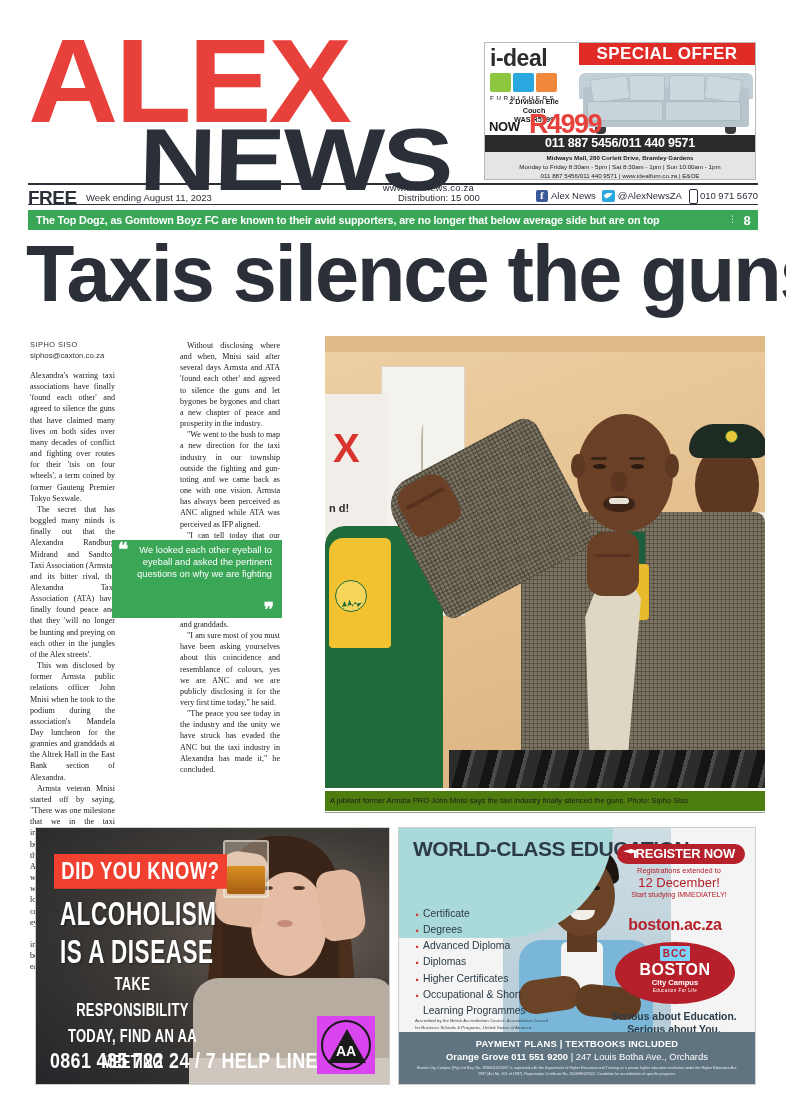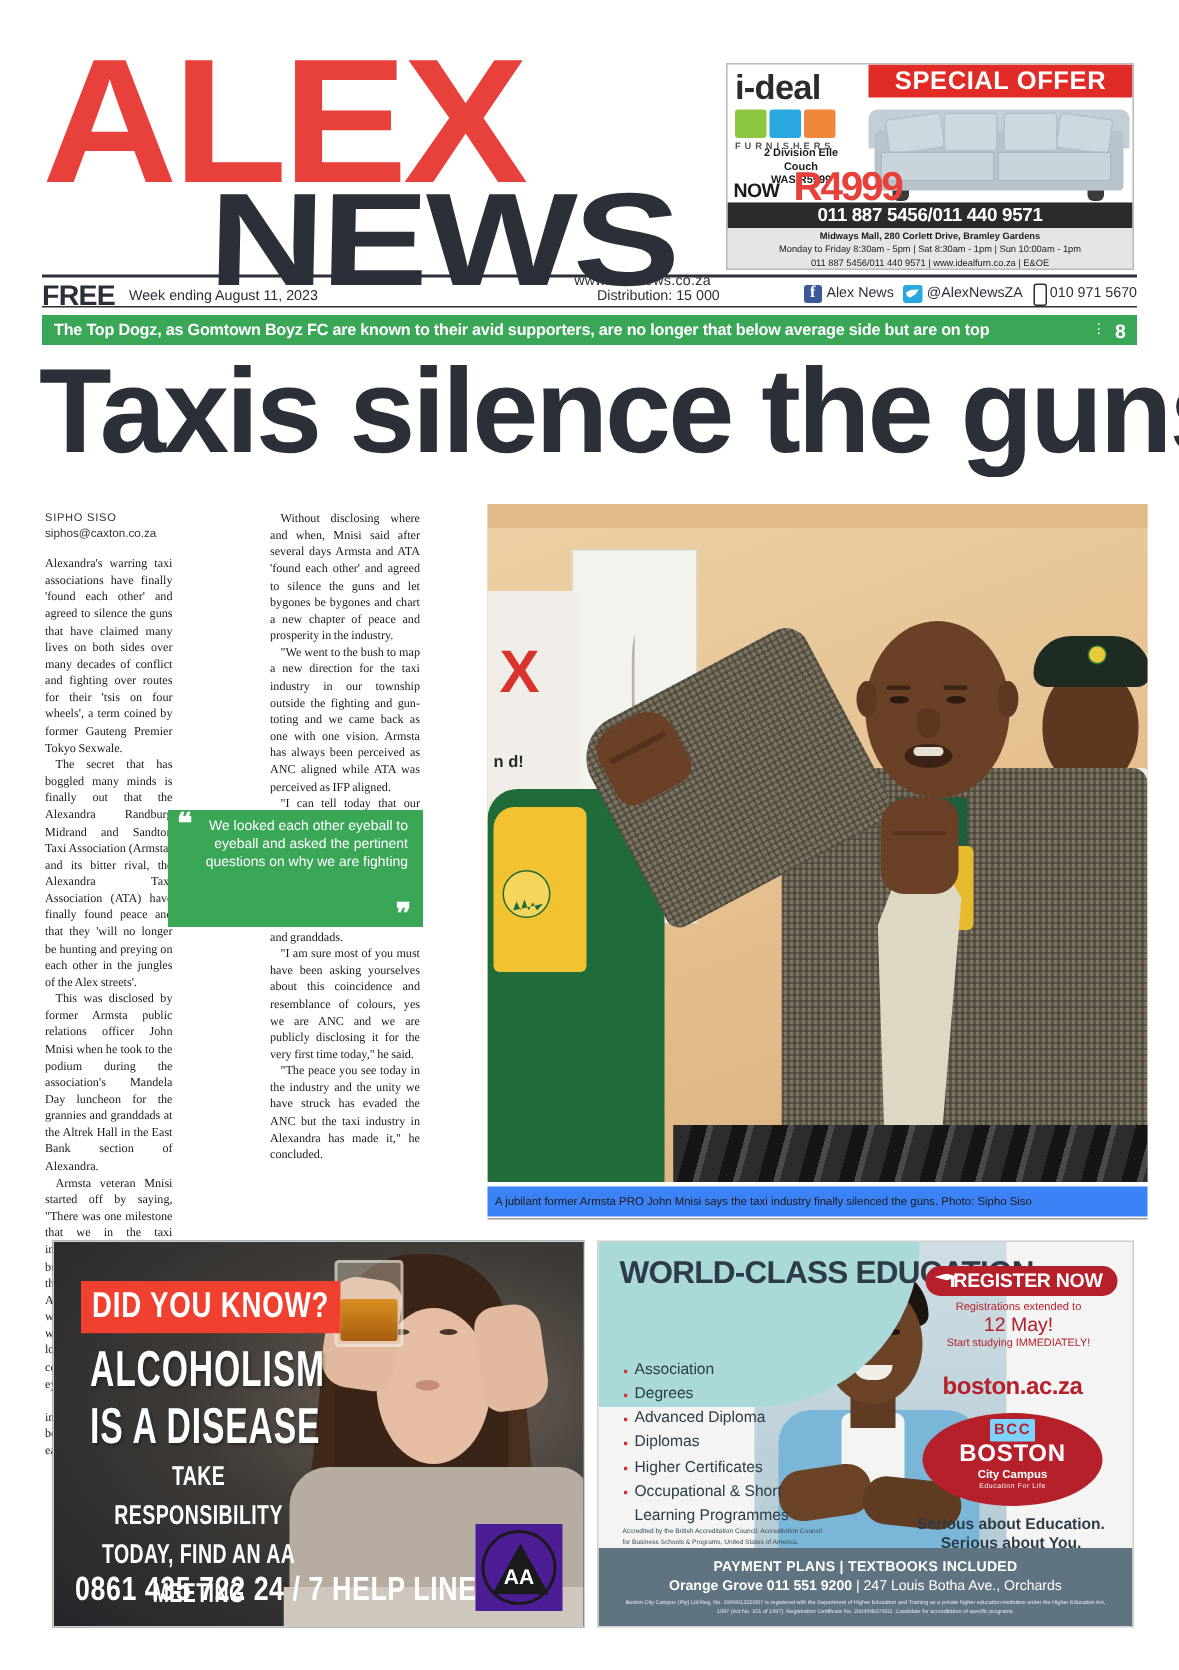--- a/index.html
+++ b/index.html
@@ -304,21 +304,21 @@
   .ph-p-right-badge { position:absolute; left:400px; top:94px; width:13px; height:13px; background:#e8c93a; border-radius:50%; border:1.5px solid #1f6b3a; }
   .ph-p-right-body { position:absolute; left:352px; top:176px; width:92px; height:120px; background:#f2efe7; border-radius:16px 8px 0 0; }
   .ph-p-right-btn { position:absolute; left:396px; top:208px; width:5px; height:5px; background:#2a2a2a; border-radius:50%; }
   .ph-podium {
     position:absolute; left:124px; top:414px; width:316px; height:40px;
     background:#242424;
     background-image: repeating-linear-gradient(105deg,#2c2c2c 0 12px,#151515 12px 22px, #4a4a4a 22px 26px);
   }
   .photo-caption {
     position:absolute; left:0; top:455px; width:440px; height:20px;
-    background:#3b82f6; font-size:7.6px; color:#1a1a1a;
+    background:#4d7c0f; font-size:7.6px; color:#1a1a1a;
     padding:5px 4px 0 5px; line-height:1.2;
   }
   .photo-rule { position:absolute; left:0; top:476px; width:440px; border-top:1px solid #9a9a9a; }
 
   
   .ad-aa {
     position:absolute; left:35px; top:827px; width:355px; height:258px;
     background:#2f3336; overflow:hidden; border:1px solid #cfcfcf;
   }
   .aa-bg {
@@ -391,21 +391,21 @@
     font-weight:bold; font-size:14px; line-height:1.42; text-align:center;
     letter-spacing:0.3px; transform:scaleY(1.3) scaleX(0.93); transform-origin:left top;
   }
   .aa-phone {
     position:absolute; left:14px; bottom:10px; color:#fff; font-weight:bold;
     font-size:19px; letter-spacing:0.4px; transform:scaleY(1.18) scaleX(0.94);
     transform-origin:left bottom;
   }
   .aa-logo {
     position:absolute; right:14px; bottom:10px; width:58px; height:58px;
-    background:#4c1d95; display:flex; align-items:center; justify-content:center;
+    background:#d946ef; display:flex; align-items:center; justify-content:center;
   }
   .aa-logo-circ {
     width:50px; height:50px; border:2px solid #1a1a1a; border-radius:50%;
     position:relative; display:flex; align-items:center; justify-content:center;
   }
   .aa-logo-tri {
     position:absolute; left:5px; top:7px; width:38px; height:34px;
     background:#1a1a1a; clip-path:polygon(50% 0,100% 100%,0 100%);
   }
   .aa-logo-txt {
@@ -704,37 +704,37 @@
       <div class="bos-eye bos-eye-r"></div>
       <div class="bos-smile"></div>
       <div class="bos-arm-l"></div>
       <div class="bos-arm-r"></div>
     </div>
 
     <div class="bos-teal"></div>
     <div class="bos-h1" style="white-space:pre-line">WORLD-CLASS EDUCATION</div>
 
     <ul class="bos-list">
-      <li>Association</li>
+      <li>Certificate</li>
       <li>Degrees</li>
       <li>Advanced Diploma</li>
       <li>Diplomas</li>
       <li>Higher Certificates</li>
       <li>Occupational &amp; Short Learning Programmes</li>
     </ul>
 
     <div class="bos-accred">Accredited by the British Accreditation Council. Accreditation Council for Business Schools &amp; Programs, United States of America.</div>
 
     <div class="bos-register">
       <span class="bos-cap-icon"></span>
       <span>REGISTER NOW</span>
     </div>
     <div class="bos-reg-sub">
       <span class="s1">Registrations extended to</span>
-      <span class="s2">12 May!</span>
+      <span class="s2">12 December!</span>
       <span class="s3">Start studying IMMEDIATELY!</span>
     </div>
 
     <div class="bos-url">boston.ac.za</div>
 
     <div class="bos-logo">
       <div class="bos-logo-icon">BCC</div>
       <div class="bos-logo-name">BOSTON</div>
       <div class="bos-logo-sub">City Campus</div>
       <div class="bos-logo-tag">Education For Life</div>

